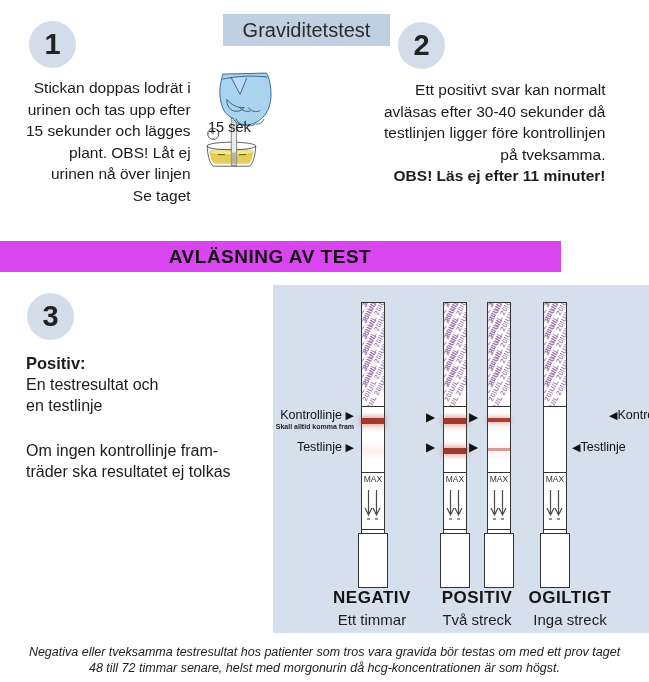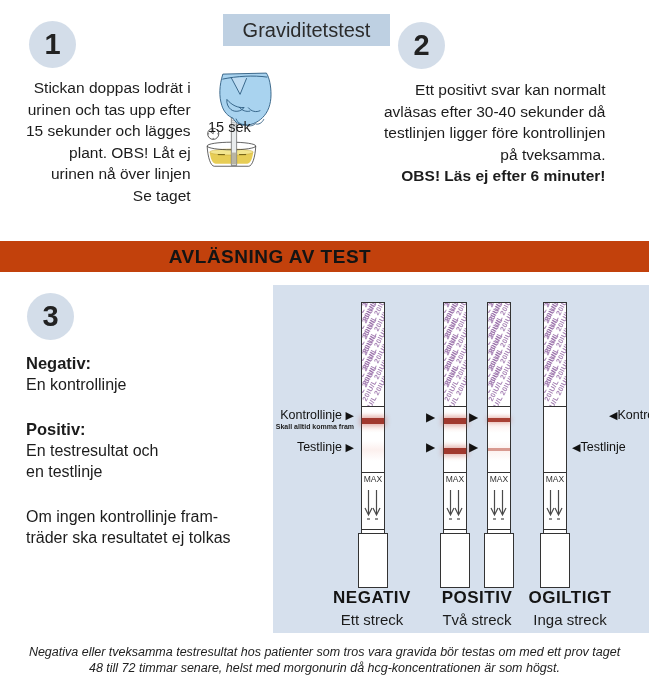--- a/index.html
+++ b/index.html
@@ -15,21 +15,21 @@
   .step-text{position:absolute;font-size:15.5px;line-height:21.5px;white-space:nowrap;text-align:right;}
   .step-text .tline{white-space:nowrap;}
 
   
   .title-box{position:absolute;left:223px;top:14px;width:167px;height:32px;background:#bed0e2;
     text-align:center;line-height:32px;font-size:20px;color:#2b2b2b;z-index:5;}
 
   .timer-label{position:absolute;left:208px;top:119px;font-size:14.5px;z-index:6;}
 
   
-  .band{position:absolute;left:0;top:241px;width:649px;height:31px;background:#c2410c;}
+  .band{position:absolute;left:0;top:241px;width:561px;height:31px;background:#d946ef;}
   .band-inner{width:540px;text-align:center;font-size:19px;font-weight:bold;letter-spacing:.5px;
     line-height:31px;color:#141414;}
 
   
   .block{margin-bottom:24px;}
   .block-heading{font-weight:bold;font-size:16.5px;line-height:21px;}
   .block .tline{font-size:16px;line-height:21px;white-space:nowrap;}
 
   
   .panel{position:absolute;left:273px;top:285px;width:376px;height:348px;background:#d6e0ed;}
@@ -141,35 +141,29 @@
   <div class="timer-label">15 sek</div>
 
   <div class="title-box">Graviditetstest</div>
 
   <div class="num-circle" style="left:398px;top:22px;">2</div>
   <div class="step-text" style="left:384px;top:79px;">
       <div class="tline">Ett positivt svar kan normalt</div>
       <div class="tline">avläsas efter 30-40 sekunder då</div>
       <div class="tline">testlinjen ligger före kontrollinjen</div>
       <div class="tline">på tveksamma.</div>
-      <div class="tline"><span style="font-weight: bold;">OBS! Läs ej efter 6 minuter!</span></div>
+      <div class="tline"><span style="font-weight: bold;">OBS! Läs ej efter 11 minuter!</span></div>
     </div>
 
   <div class="band">
     <div class="band-inner">AVLÄSNING AV TEST</div>
   </div>
 
   <div class="num-circle" style="left:27px;top:293px;">3</div>
   <div class="abs" style="left:26px;top:353px;">
-    <div class="block">
-      <div class="block-heading">Negativ:</div>
-      <div>
-          <div class="tline">En kontrollinje</div>
-        </div>
-    </div>
     <div class="block">
       <div class="block-heading">Positiv:</div>
       <div>
           <div class="tline">En testresultat och</div>
           <div class="tline">en testlinje</div>
         </div>
     </div>
     <div class="block">
       <div>
           <div class="tline">Om ingen kontrollinje fram-</div>
@@ -351,21 +345,21 @@
 
   <div class="lab-right" style="top:408px;margin-left:37px;">
     <span class="tri">◀</span><span>Kontrollinje</span>
   </div>
   <div class="lab-right" style="top:440px;">
     <span class="tri">◀</span><span>Testlinje</span>
   </div>
 
   <div class="result" style="left:312px;top:588px;">
     <div class="result-label">NEGATIV</div>
-    <div class="result-sub">Ett streck</div>
+    <div class="result-sub">Ett timmar</div>
   </div>
   <div class="result" style="left:417px;top:588px;">
     <div class="result-label">POSITIV</div>
     <div class="result-sub">Två streck</div>
   </div>
   <div class="result" style="left:510px;top:588px;">
     <div class="result-label">OGILTIGT</div>
     <div class="result-sub">Inga streck</div>
   </div>
 

